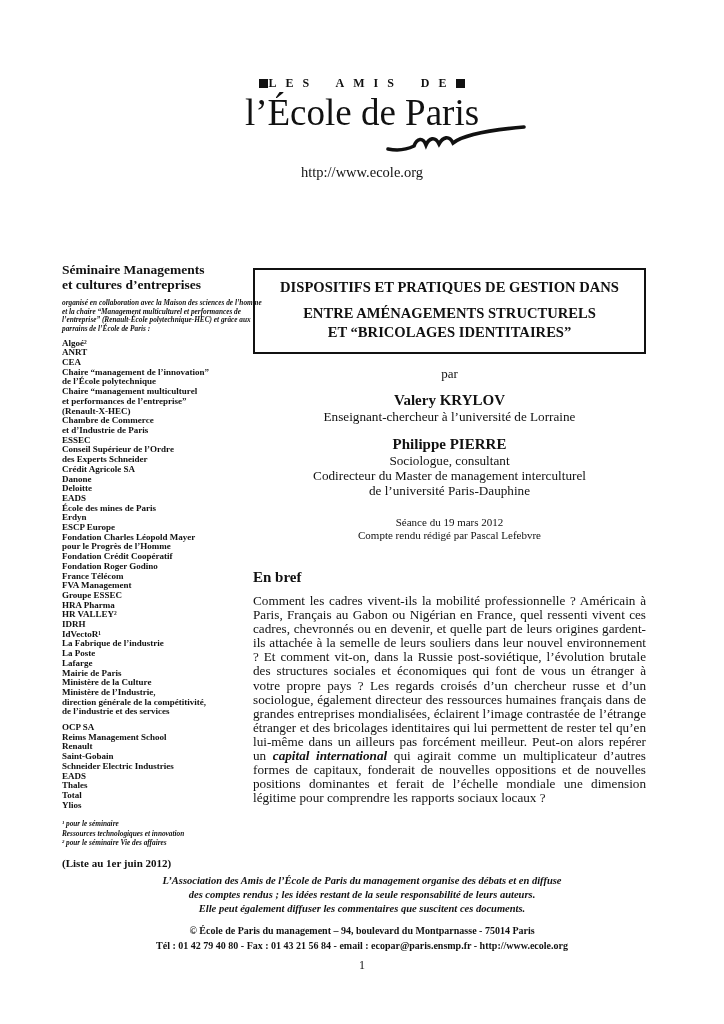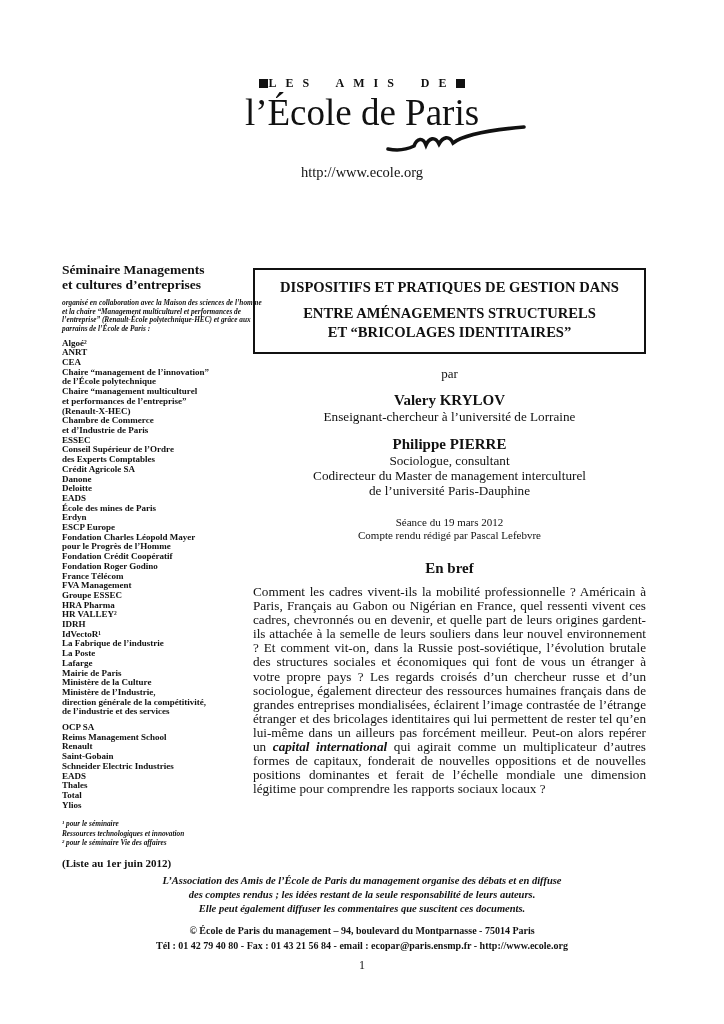--- a/index.html
+++ b/index.html
@@ -29,21 +29,21 @@
   .list-date{font-size:11px;font-weight:bold;margin-top:10px;}
   
   .main-col{position:absolute;left:253px;top:268px;width:393px;}
   .title-box{border:2px solid #111;text-align:center;font-weight:bold;font-size:14.6px;line-height:1.3;padding:8px 4px 10px;}
   .title-box .stanza2{margin-top:7px;}
   .byline{text-align:center;font-size:13px;margin-top:12px;}
   .author-name{text-align:center;font-size:15px;font-weight:bold;margin-top:10px;}
   .author-role{text-align:center;font-size:13.2px;line-height:1.15;}
   .author-block2{margin-top:12px;}
   .session{margin-top:17px;text-align:center;font-size:11px;line-height:1.2;}
-  .enbref-heading{text-align:center;font-size:15px;font-weight:bold;margin-top:18px;}
+  .enbref-heading{text-align:left;font-size:15px;font-weight:bold;margin-top:27px;}
   .enbref-text{margin-top:8px;font-size:13.2px;line-height:14.1px;text-align:justify;}
   .enbref-text .cap-int{font-weight:bold;font-style:italic;}
   
   .assoc-note{position:absolute;top:874px;left:0;width:100%;text-align:center;}
   .assoc-line{font-size:10.5px;font-weight:bold;font-style:italic;line-height:1.32;}
   .copyright{position:absolute;top:924px;left:0;width:100%;text-align:center;}
   .copyright-line{font-size:10px;font-weight:bold;line-height:1.45;}
   .page-number{position:absolute;top:958px;left:0;width:100%;text-align:center;font-size:12px;}
 </style>
 </head>
@@ -77,21 +77,21 @@
         <div class="sponsor">CEA</div>
         <div class="sponsor">Chaire “management de l’innovation”
 de l’École polytechnique</div>
         <div class="sponsor">Chaire “management multiculturel
 et performances de l’entreprise”
 (Renault-X-HEC)</div>
         <div class="sponsor">Chambre de Commerce
 et d’Industrie de Paris</div>
         <div class="sponsor">ESSEC</div>
         <div class="sponsor">Conseil Supérieur de l’Ordre
-des Experts Comptables</div>
+des Experts Schneider</div>
         <div class="sponsor">Crédit Agricole SA</div>
         <div class="sponsor">Danone</div>
         <div class="sponsor">Deloitte</div>
         <div class="sponsor">EADS</div>
         <div class="sponsor">École des mines de Paris</div>
         <div class="sponsor">Erdyn</div>
         <div class="sponsor">ESCP Europe</div>
         <div class="sponsor">Fondation Charles Léopold Mayer
 pour le Progrès de l’Homme</div>
         <div class="sponsor">Fondation Crédit Coopératif</div>

